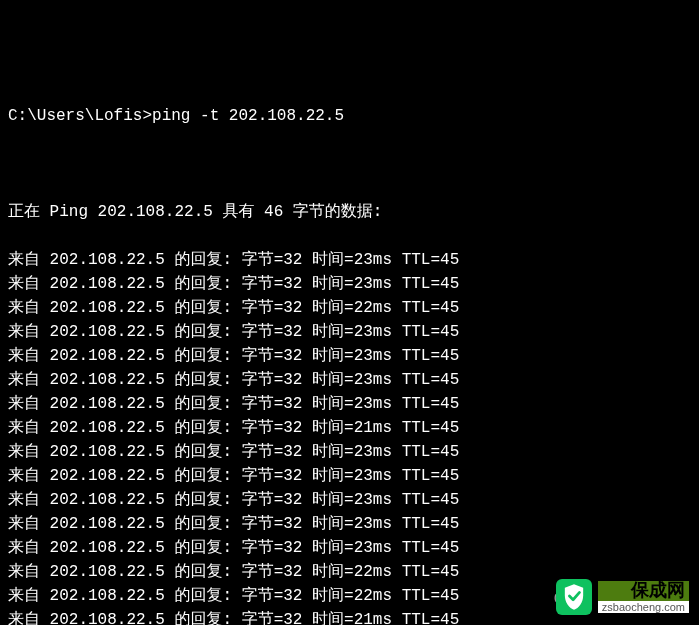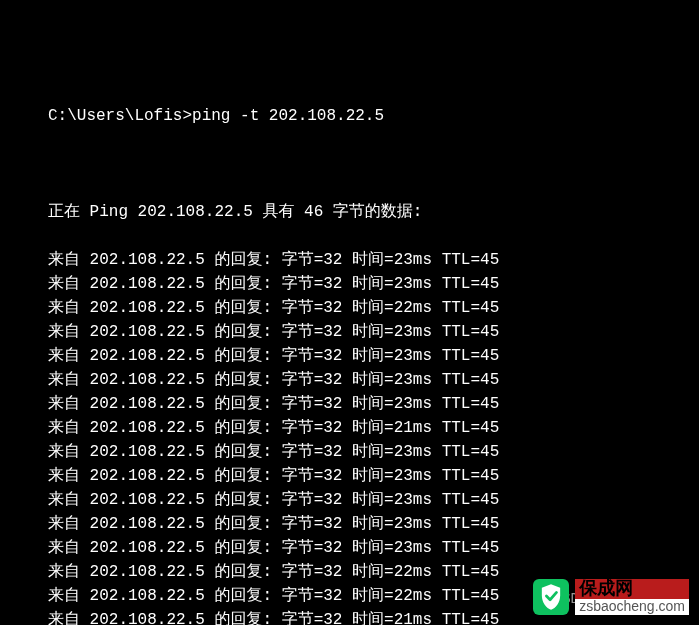--- a/index.html
+++ b/index.html
@@ -15,21 +15,20 @@
       line-height: 1.5;
       width: 699px;
       height: 625px;
       padding: 8px 8px;
       position: relative;
       overflow: hidden;
       white-space: pre;
     }
     .terminal-line {
       display: block;
-      margin-left: 40px;
     }
     .watermark {
       position: absolute;
       bottom: 10px;
       right: 10px;
       display: flex;
       align-items: center;
       gap: 6px;
     }
     .watermark-badge {
@@ -49,26 +48,27 @@
     .watermark-text-group {
       display: flex;
       flex-direction: column;
       line-height: 1.1;
     }
     .watermark-title {
       color: #000;
       font-size: 18px;
       font-weight: bold;
       font-family: 'Microsoft YaHei', sans-serif;
-      background: #b91c1c;
+      background: #4d7c0f;
       padding: 0 4px;
+      text-align: right;
     }
     .watermark-url {
       color: #555;
-      font-size: 14px;
+      font-size: 11px;
       font-family: Arial, sans-serif;
       background: #fff;
       padding: 0 4px;
     }
     .csd {
       position: absolute;
       bottom: 15px;
       right: 120px;
       color: #999;
       font-size: 14px;

